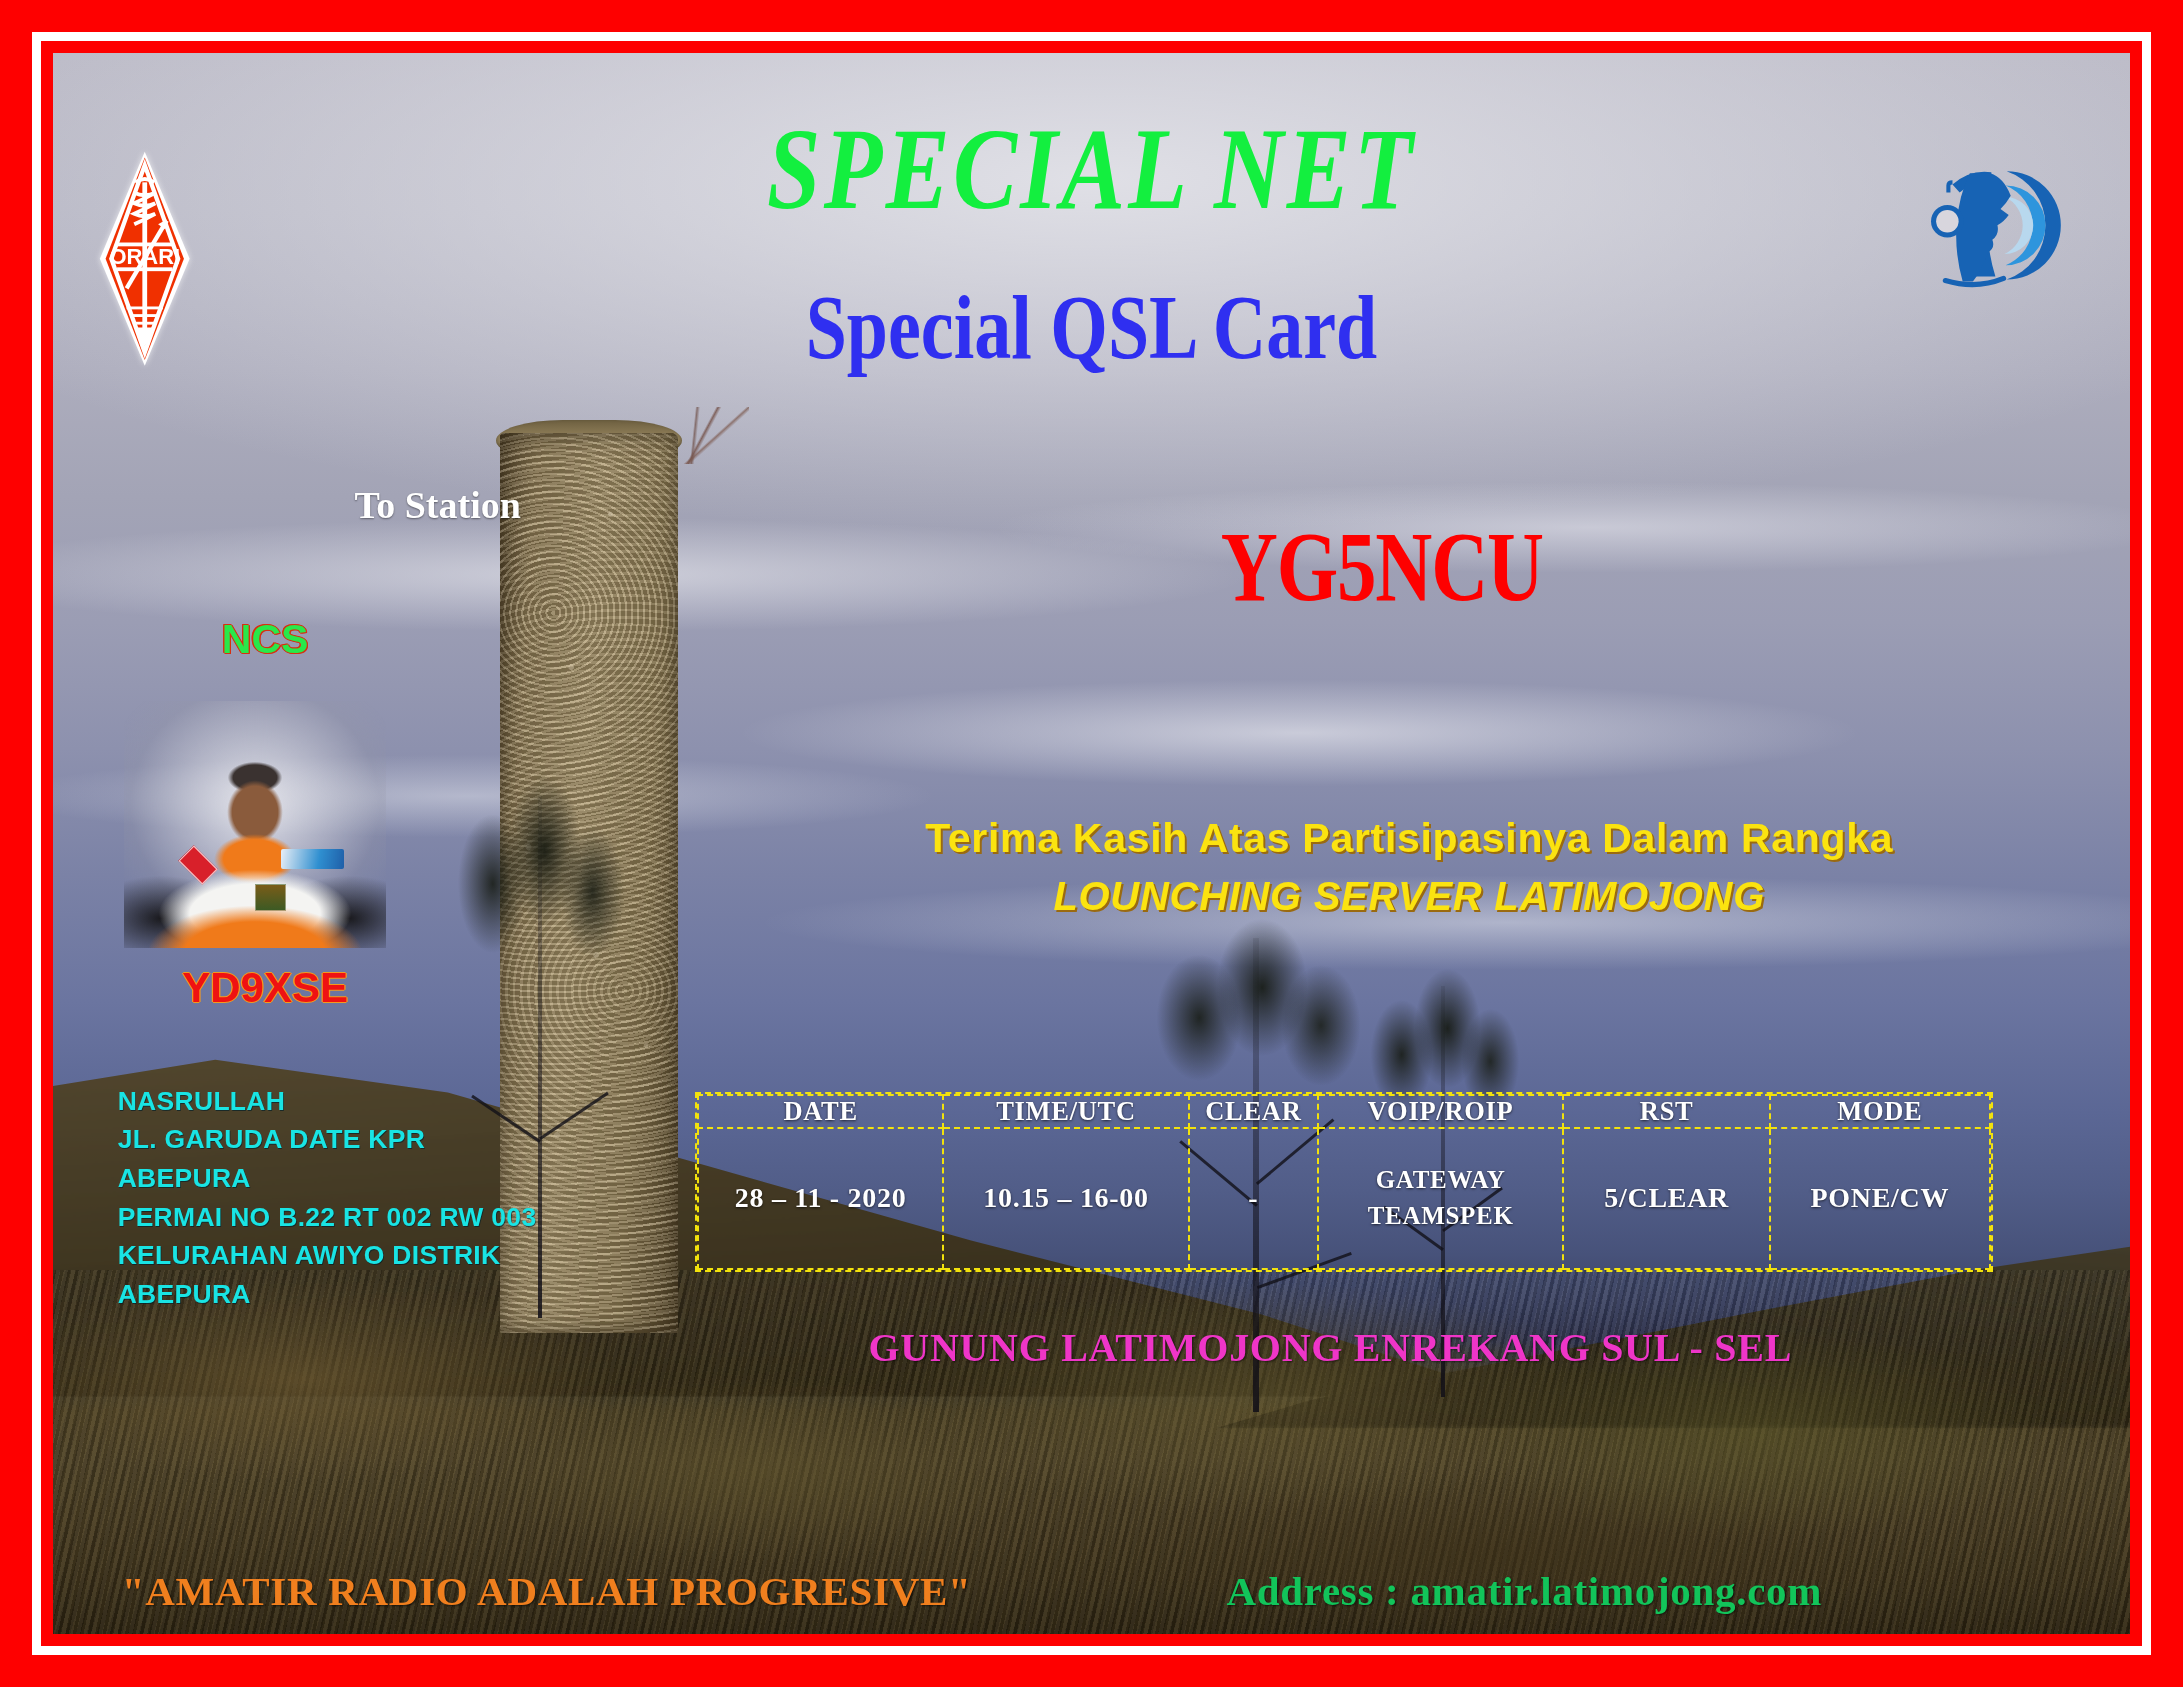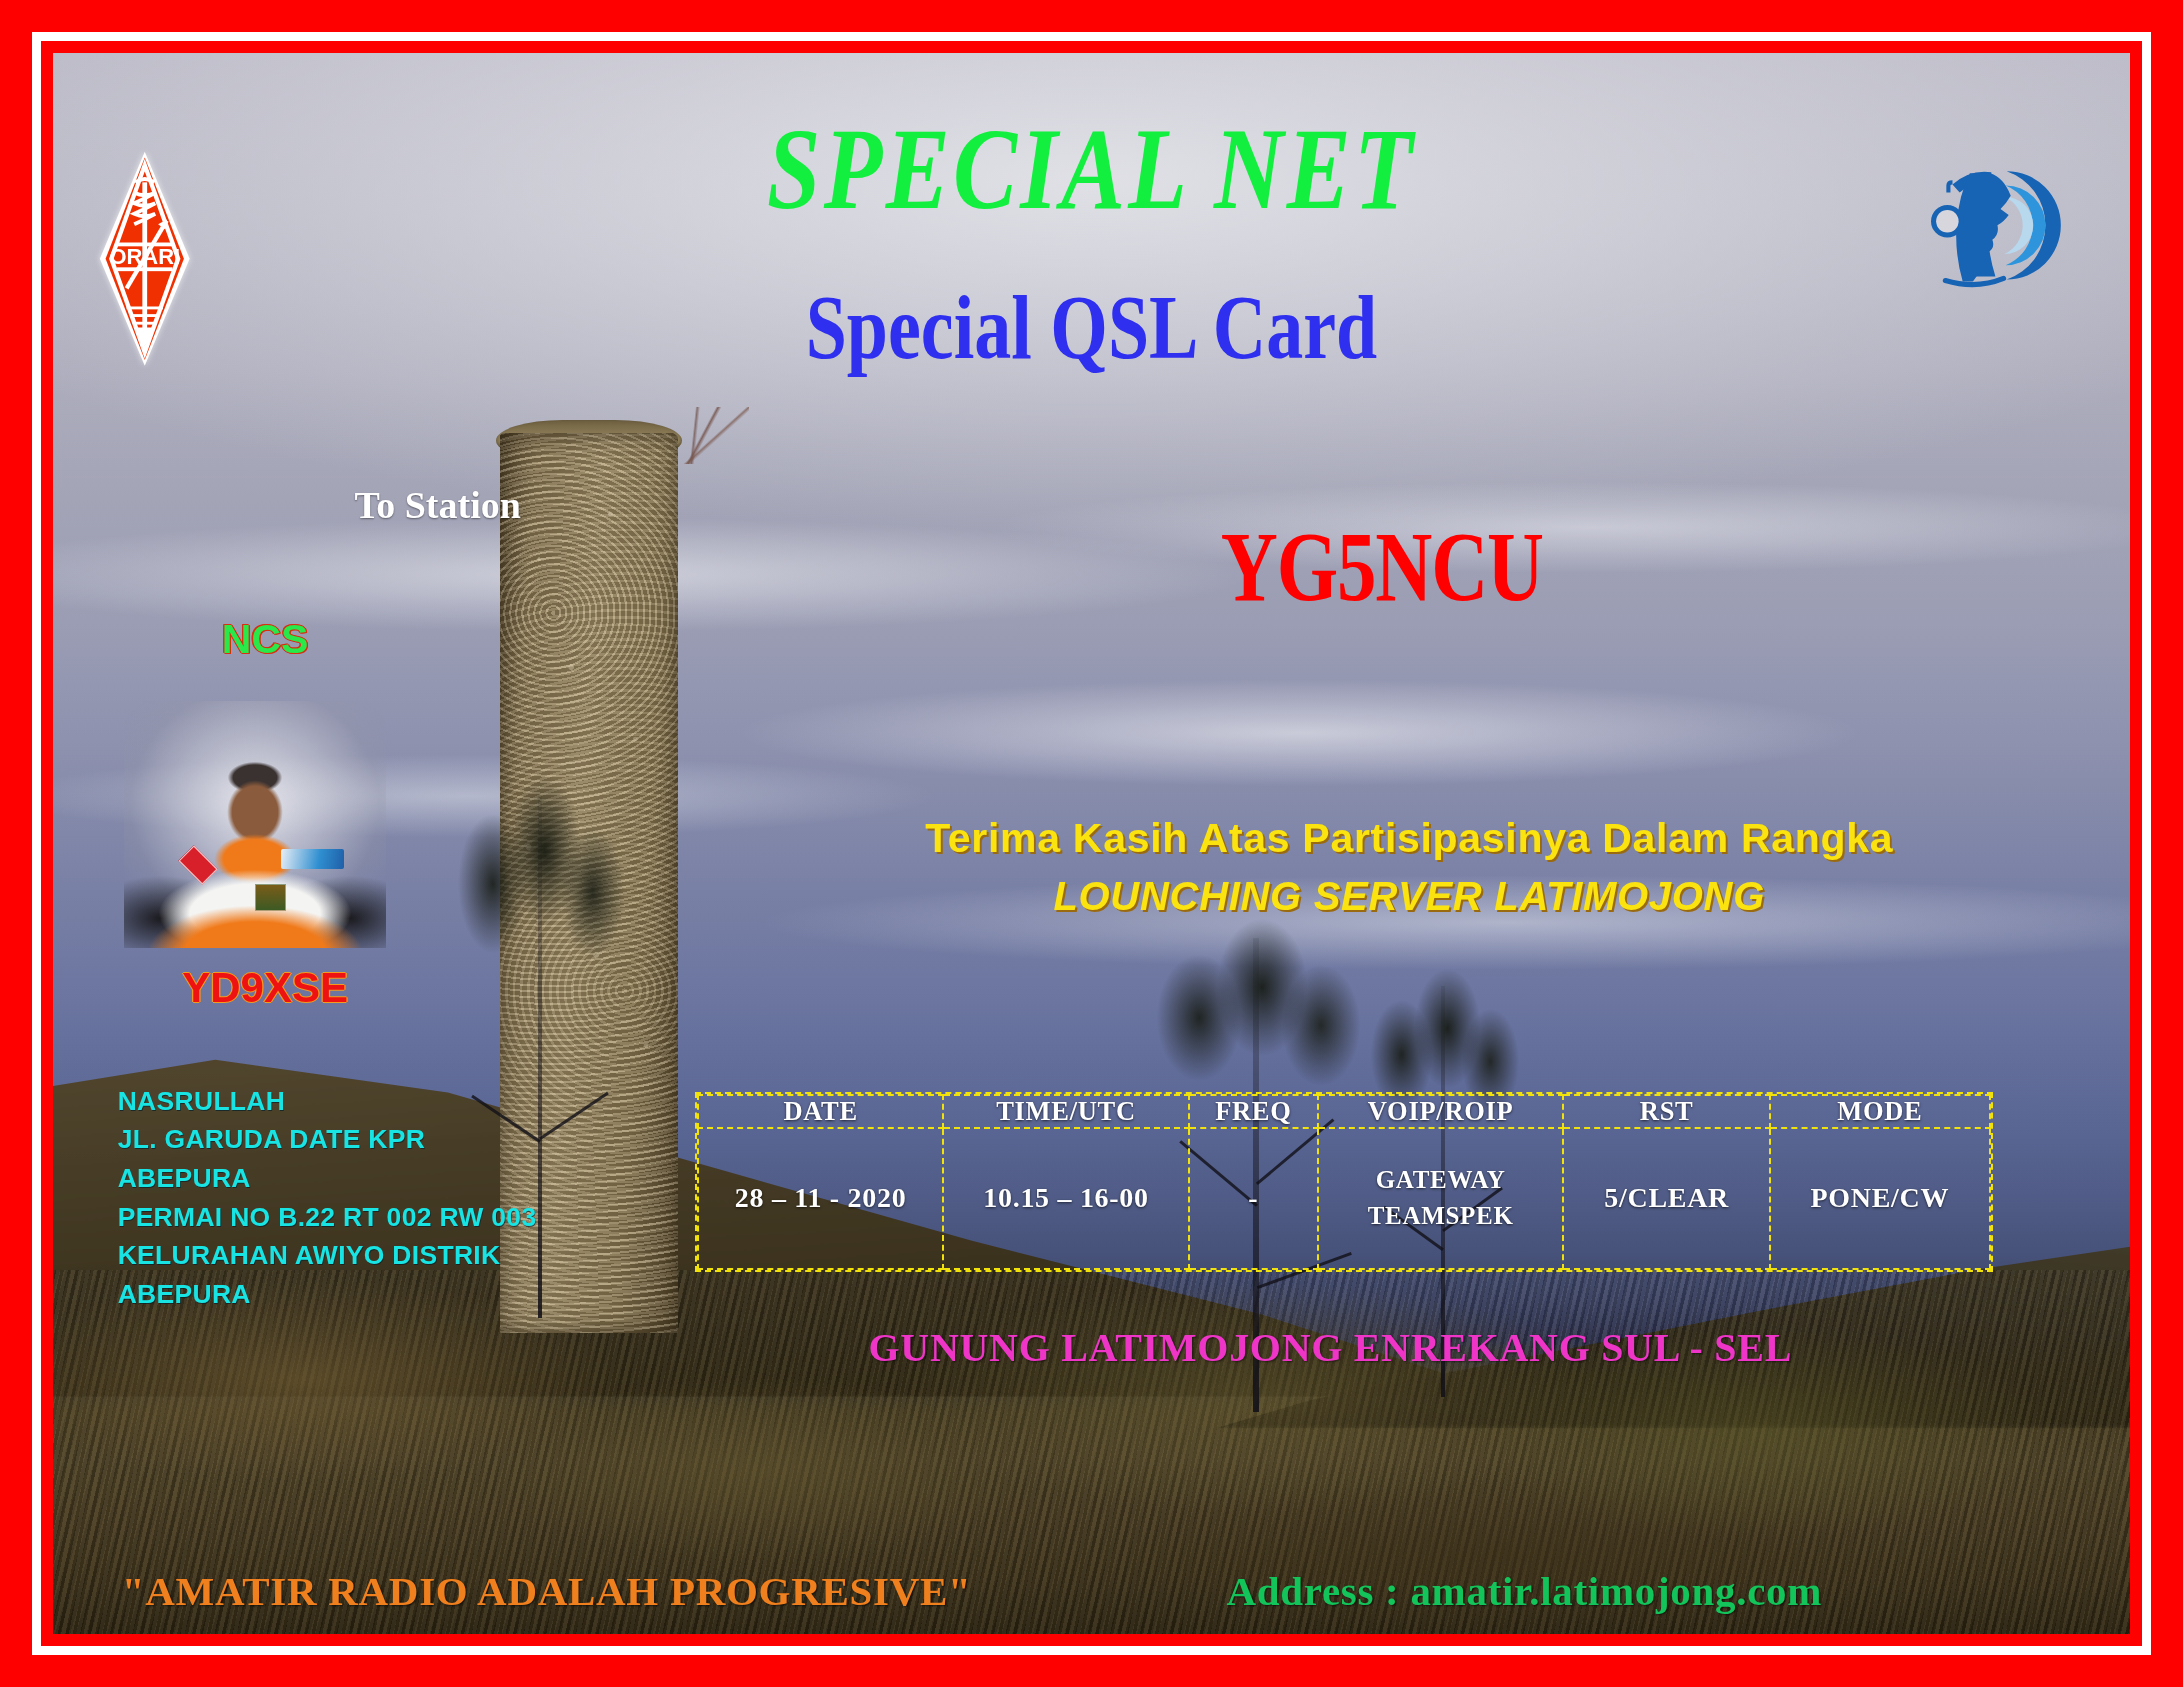--- a/index.html
+++ b/index.html
@@ -401,21 +401,21 @@
          <div class="l1">Terima Kasih Atas Partisipasinya Dalam Rangka</div>
          <div class="l2">LOUNCHING SERVER LATIMOJONG</div>
        </div>
 
        <div class="qso">
          <table>
            <thead>
              <tr>
                <th class="col-date">DATE</th>
                <th class="col-time">TIME/UTC</th>
-               <th class="col-freq">FREQ</th>
+               <th class="col-freq">CLEAR</th>
                <th class="col-voip">VOIP/ROIP</th>
                <th class="col-rst">RST</th>
                <th class="col-mode">MODE</th>
              </tr>
            </thead>
            <tbody>
              <tr>
                <td>28 – 11 - 2020</td>
                <td>10.15 – 16-00</td>
                <td>-</td>

